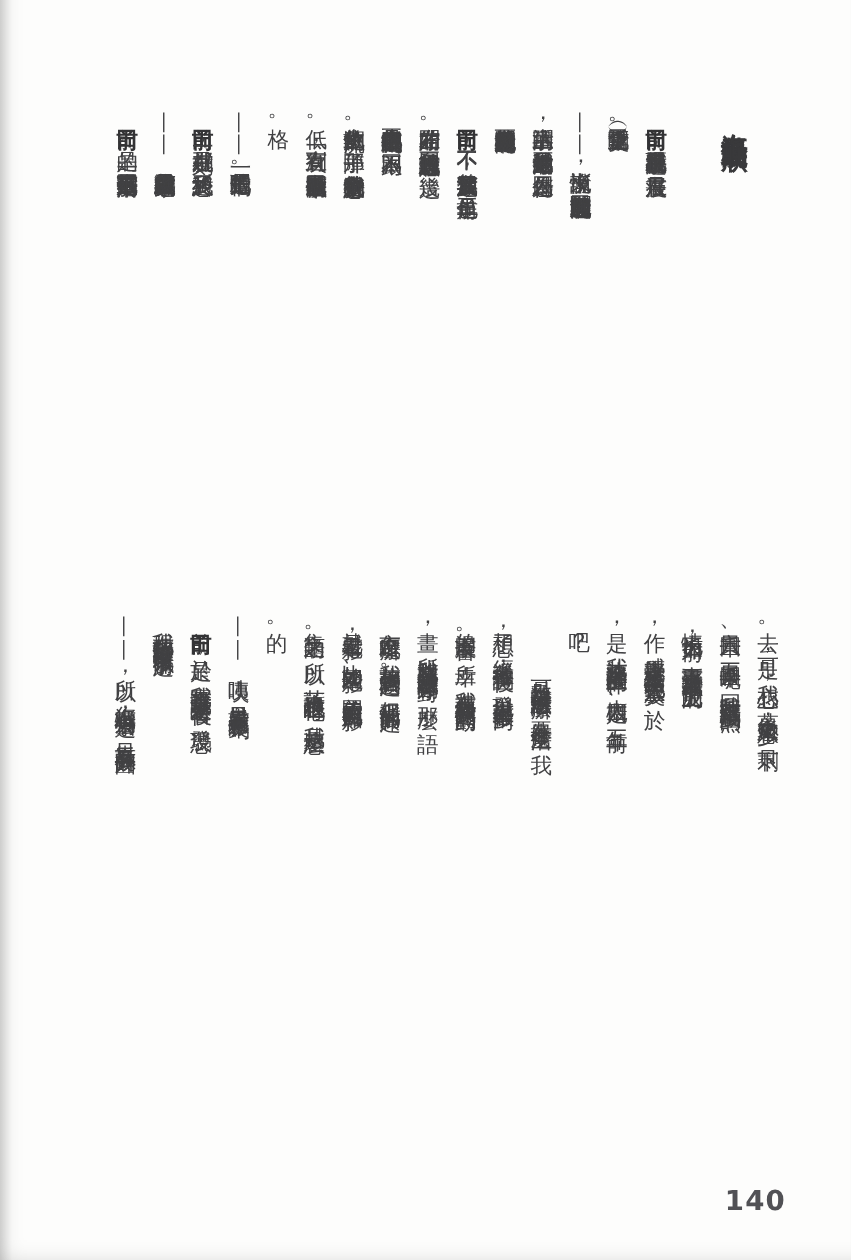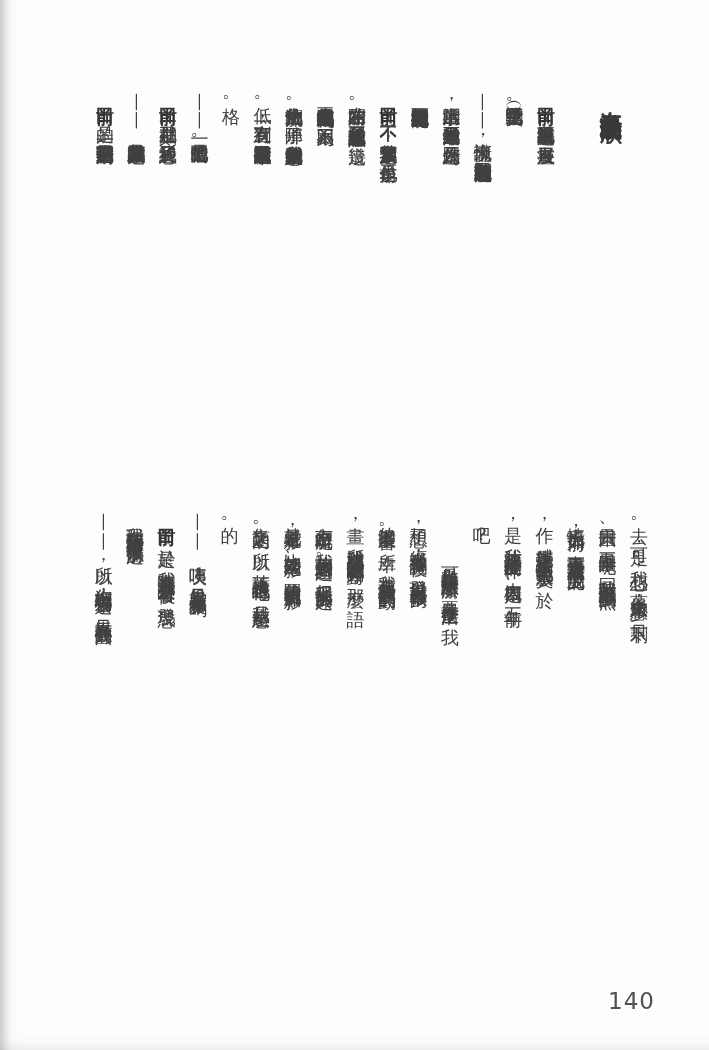--- a/index.html
+++ b/index.html
@@ -41,21 +41,21 @@
     font-size:22px;
     letter-spacing:1.5px;
     line-height:26px;
     color:#39393b;
     white-space:nowrap;
   }
   #top-lines,#bottom-lines{display:contents;}
   .page-number{
     position:absolute;top:988px;right:54px;
     font-family:"DejaVu Sans","Liberation Sans",sans-serif;
-    font-weight:400;font-size:23px;letter-spacing:1px;color:#515155;
+    font-weight:700;font-size:23px;letter-spacing:1px;color:#515155;
   }
 </style>
 </head>
 <body>
 
 <main class="page">
 
   <section id="top-block" class="vblock">
     <h1 class="title">在海外活動的現狀</h1>
     <div id="top-lines"><div class="line"><span class="spk">前田</span>　我現在幾乎已經從出版界引退，只在漫畫展</div><div class="line">覽會上活動了呢（笑）。</div><div class="line">——說來慚愧，關於前田老師您在世界各地的漫展</div><div class="line">上活躍的事，我是最近兩年才知道的。您是因為什</div><div class="line">麼樣的契機而開始在世界各地到處跑的呢？</div><div class="line"><span class="spk">前田</span>　不不不，其實我參加這類漫展，也是三年前</div><div class="line">左右才開始的。至於起因我想您應該也知道，這幾</div><div class="line">年不是很多中小型的出版社都倒閉了嗎？因為跟不</div><div class="line">上數位化的潮流。那陣子，我的稿費也變得愈來愈</div><div class="line">低。直到有一次，有家出版社開出了七千日圓的價</div><div class="line">格。</div><div class="line">——這是一張的稿費吧。</div><div class="line"><span class="spk">前田</span>　就是在那一刻，我終於想通了。</div><div class="line">——您是說對繼續當漫畫家這件事嗎？</div><div class="line"><span class="spk">前田</span>　是的。當然一張七千日圓還不至於到活不下</div></div>

